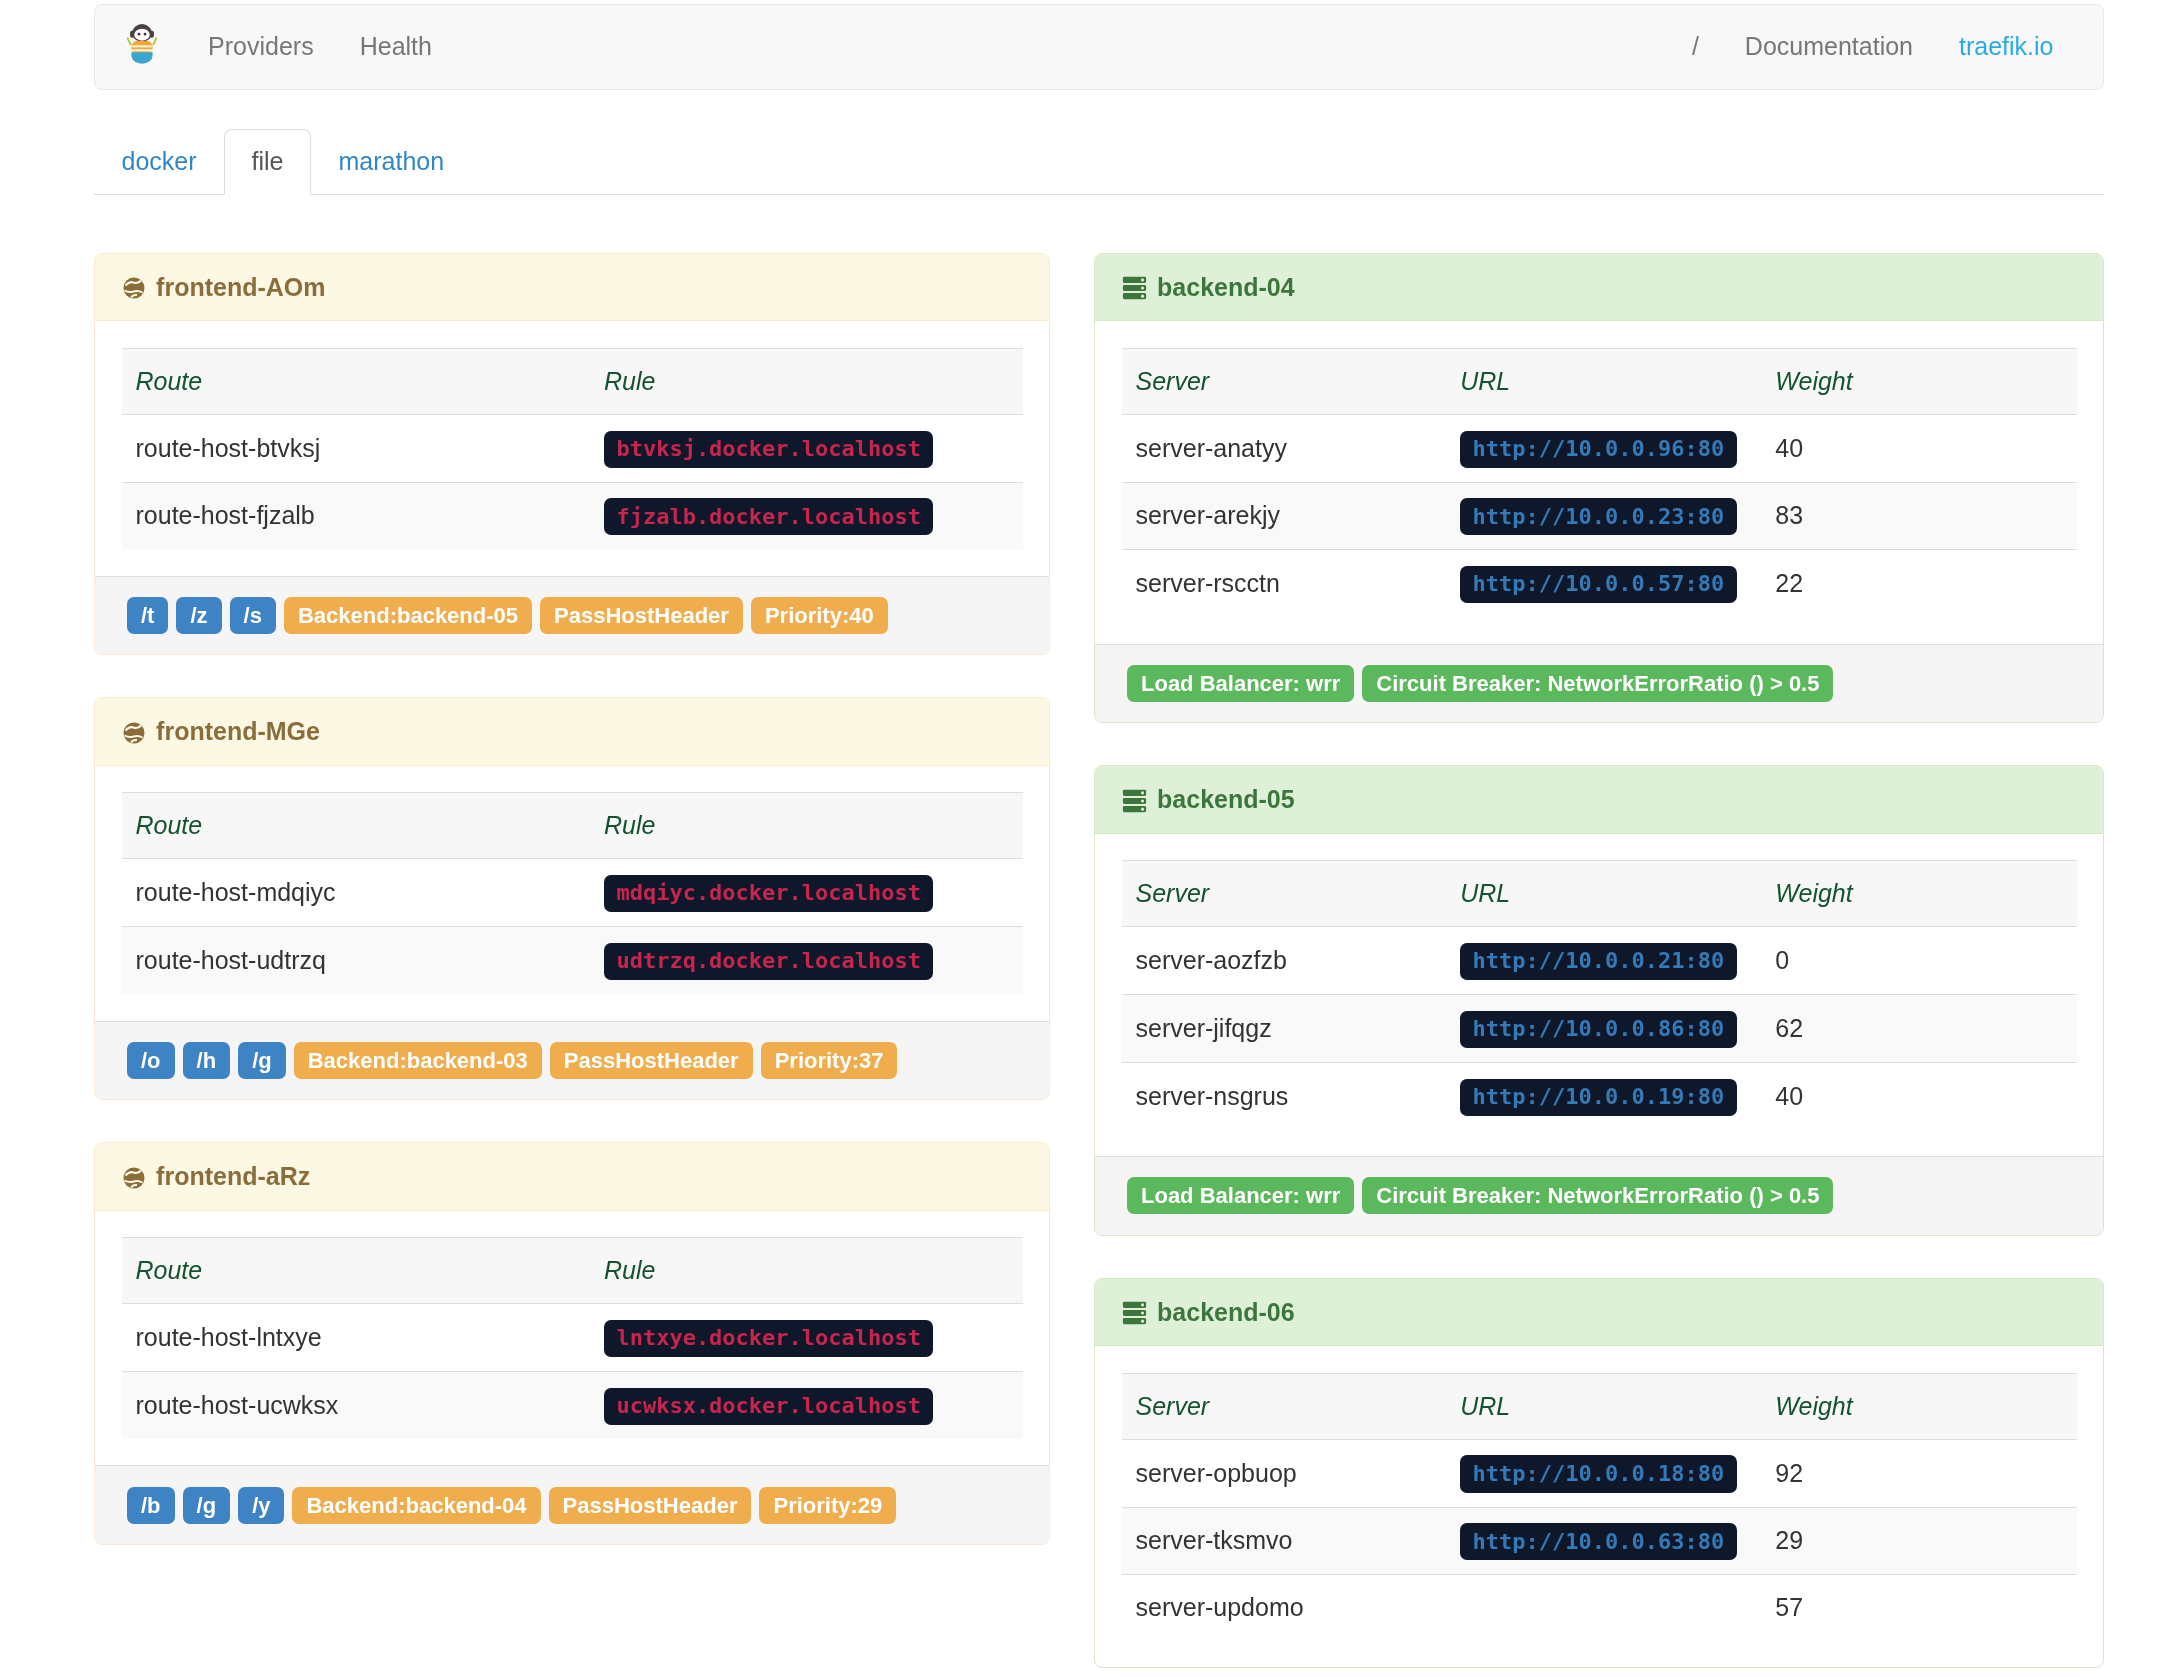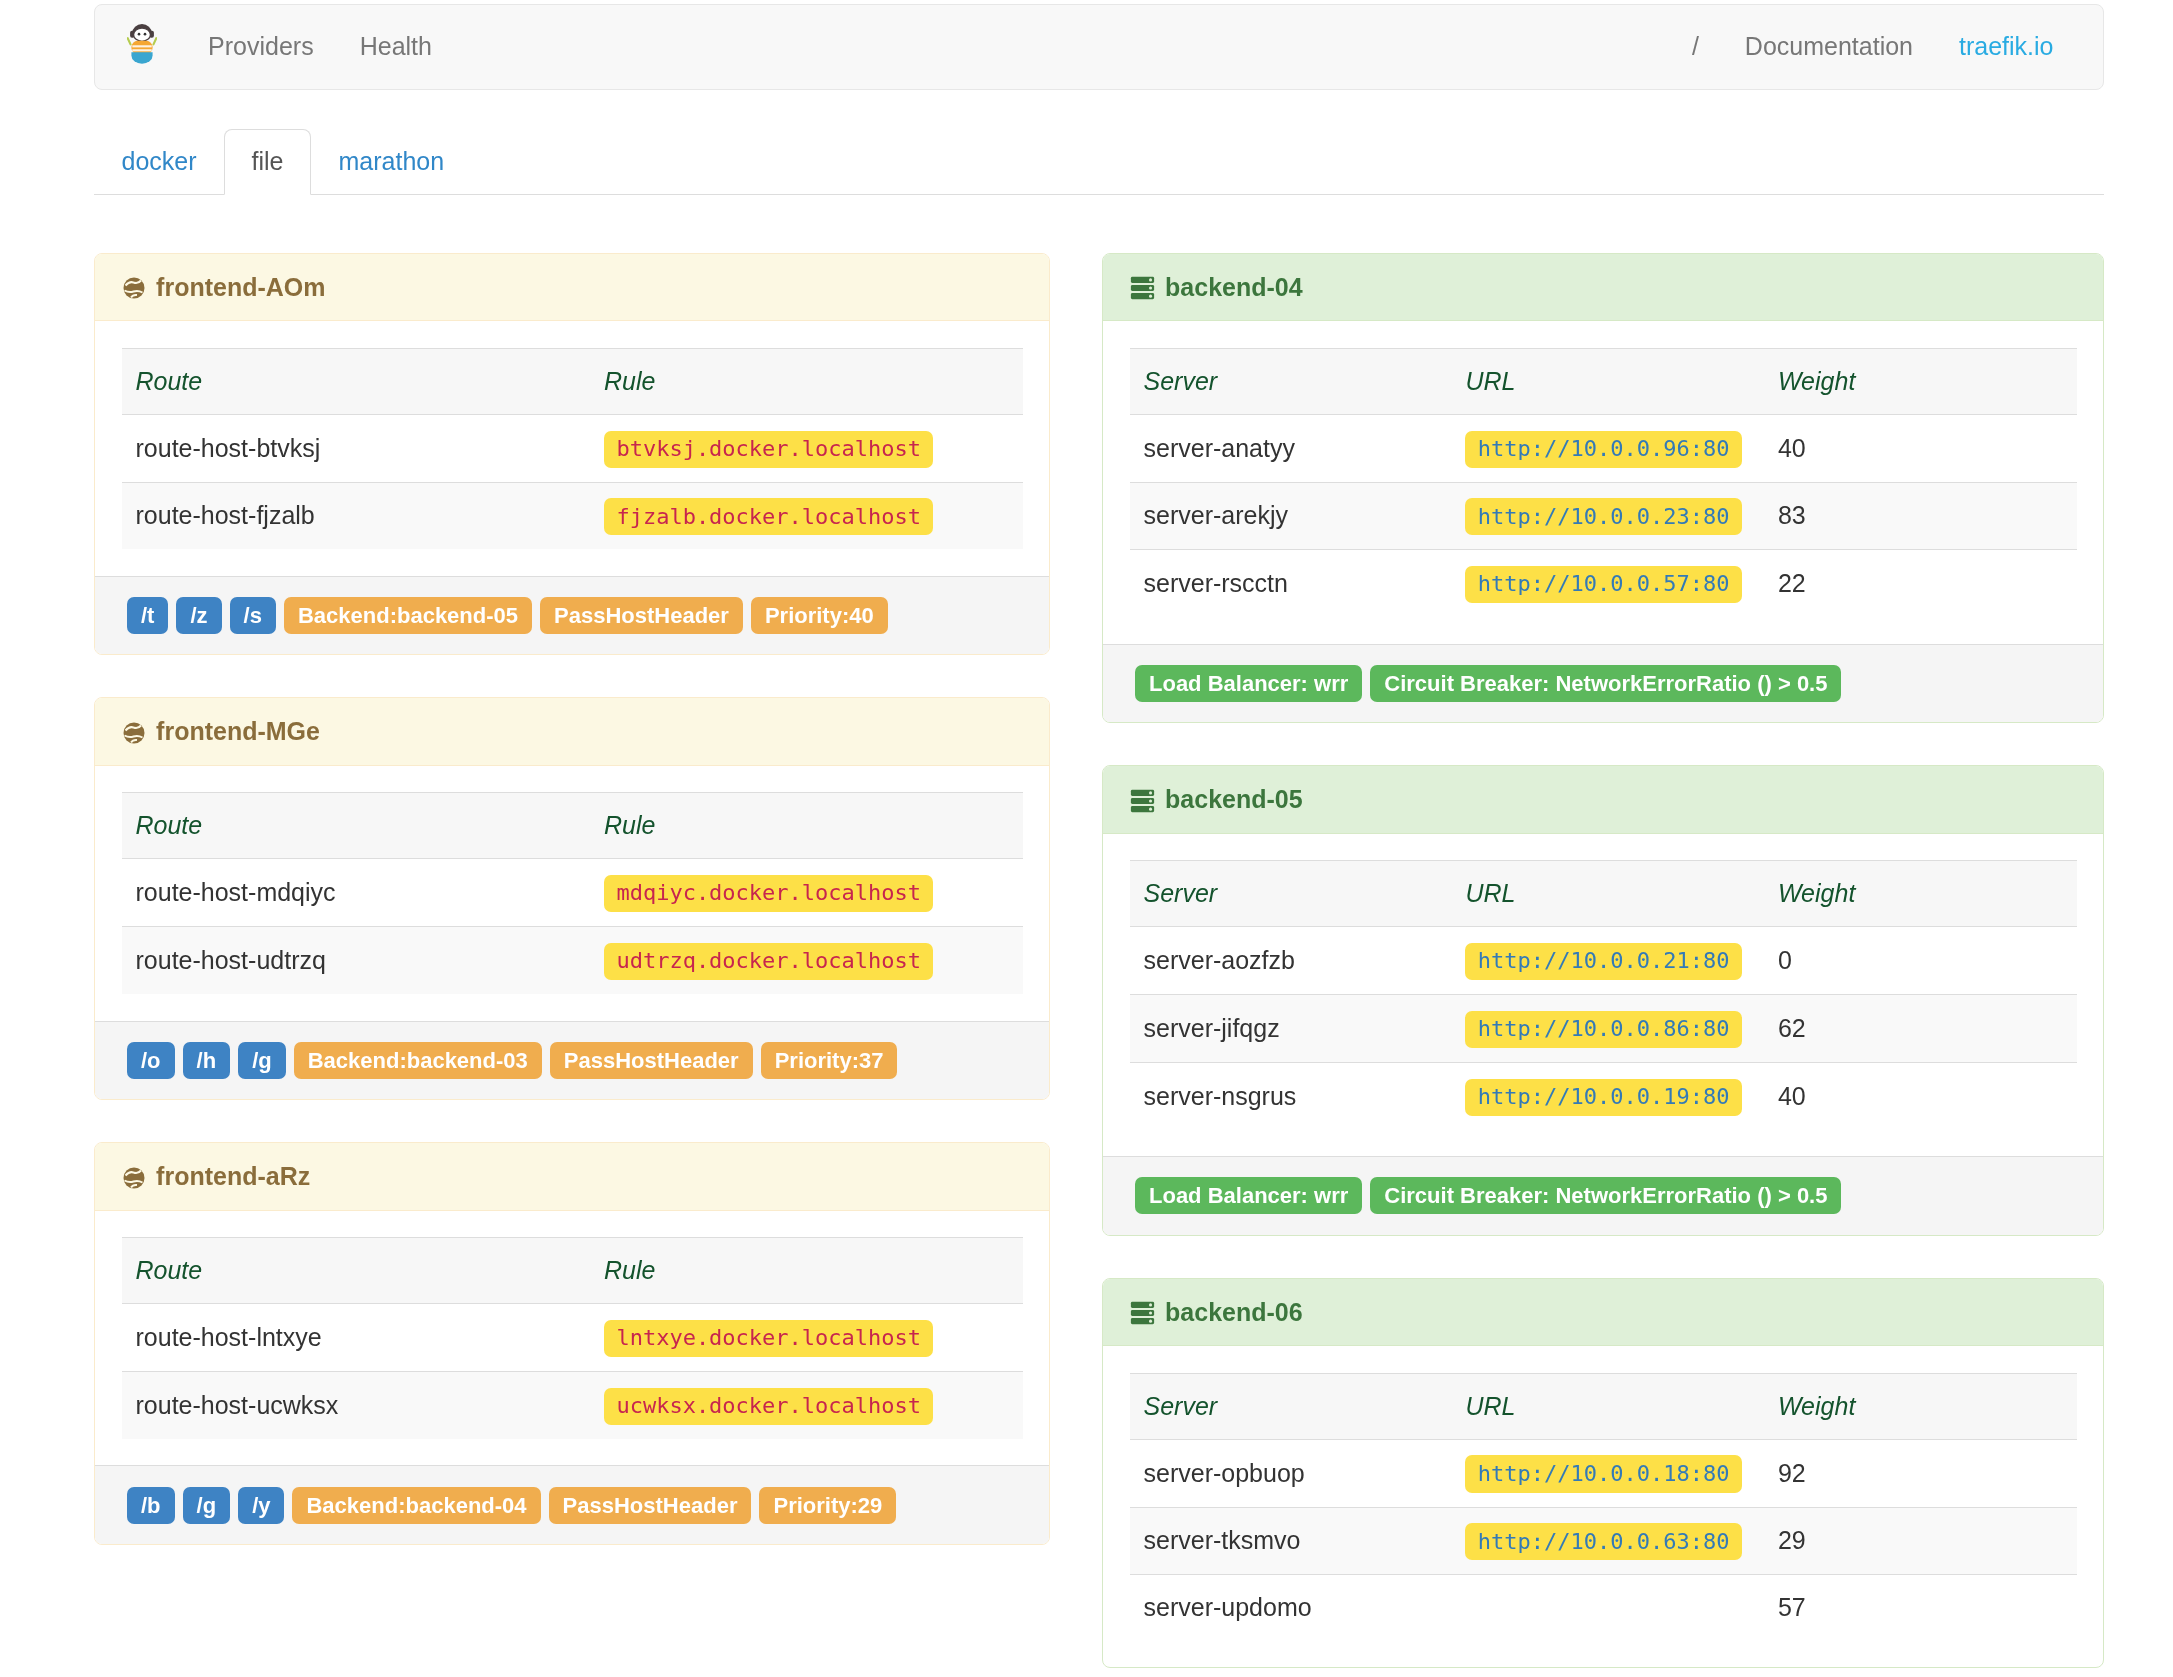--- a/index.html
+++ b/index.html
@@ -46,21 +46,21 @@
     color: #555; background: #fff; border-color: #ddd; border-bottom-color: transparent;
   }
 
   
   .content { margin-top: 58px; display: grid; grid-template-columns: 956px 1fr; column-gap: 44px; align-items: start; }
   .col { min-width: 0; }
 
   
   .panel { border: 0.9px solid #ddd; border-radius: 8px; margin-bottom: 42px; background: #fff; }
   .panel-warning { border-color: #faebcc; }
-  .panel-success { border-color: #d6e9c6; margin-left: 8px; }
+  .panel-success { border-color: #d6e9c6; }
   .panel-heading {
     padding: 20px 26.5px; font-weight: bold; line-height: 26.5px;
     border-bottom: 0.9px solid transparent; border-radius: 7px 7px 0 0;
     display: flex; align-items: flex-end; gap: 10.6px;
   }
   .panel-warning .panel-heading { background: #fcf8e3; color: #8a6d3b; border-color: #faebcc; }
   .panel-success .panel-heading { background: #dff0d8; color: #3c763d; border-color: #d6e9c6; }
   .panel-heading .icon { display: inline-flex; flex: 0 0 auto; }
   .panel-body { padding: 26.5px; }
   .panel-footer {
@@ -75,22 +75,22 @@
   thead th { font-style: italic; font-weight: normal; color: #14532d;
              border-top: 0.9px solid #ddd; border-bottom: 0.9px solid #ddd; }
   tbody tr + tr td { border-top: 0.9px solid #ddd; }
   tbody tr:nth-child(even) { background: #f9f9f9; }
   .routes-table th:nth-child(1) { width: 52%; }
   .servers-table th:nth-child(1) { width: 34%; }
   .servers-table th:nth-child(2) { width: 33%; }
 
   code.chip {
     font-family: "DejaVu Sans Mono", "Liberation Mono", monospace;
-    font-size: 22px; background: #fde047; border-radius: 7px; padding: 5.3px 12.4px;
-    white-space: nowrap; line-height: 26.5px; display: inline-block;
+    font-size: 22px; background: #0f172a; border-radius: 7px; padding: 5.3px 12.4px;
+    white-space: nowrap; line-height: 26.5px; display: inline-block; font-weight: bold;
   }
   code.rule-code { color: #c7254e; }
   code.url-code  { color: #337ab7; text-decoration: none; cursor: pointer; }
 
   
   .label {
     display: inline-block; color: #fff; font-weight: bold; font-size: 22px;
     line-height: 23px; padding: 7px 14px; border-radius: 7px;
     margin-right: 8px; margin-top: 1.8px; margin-bottom: 1.8px; white-space: nowrap;
   }

